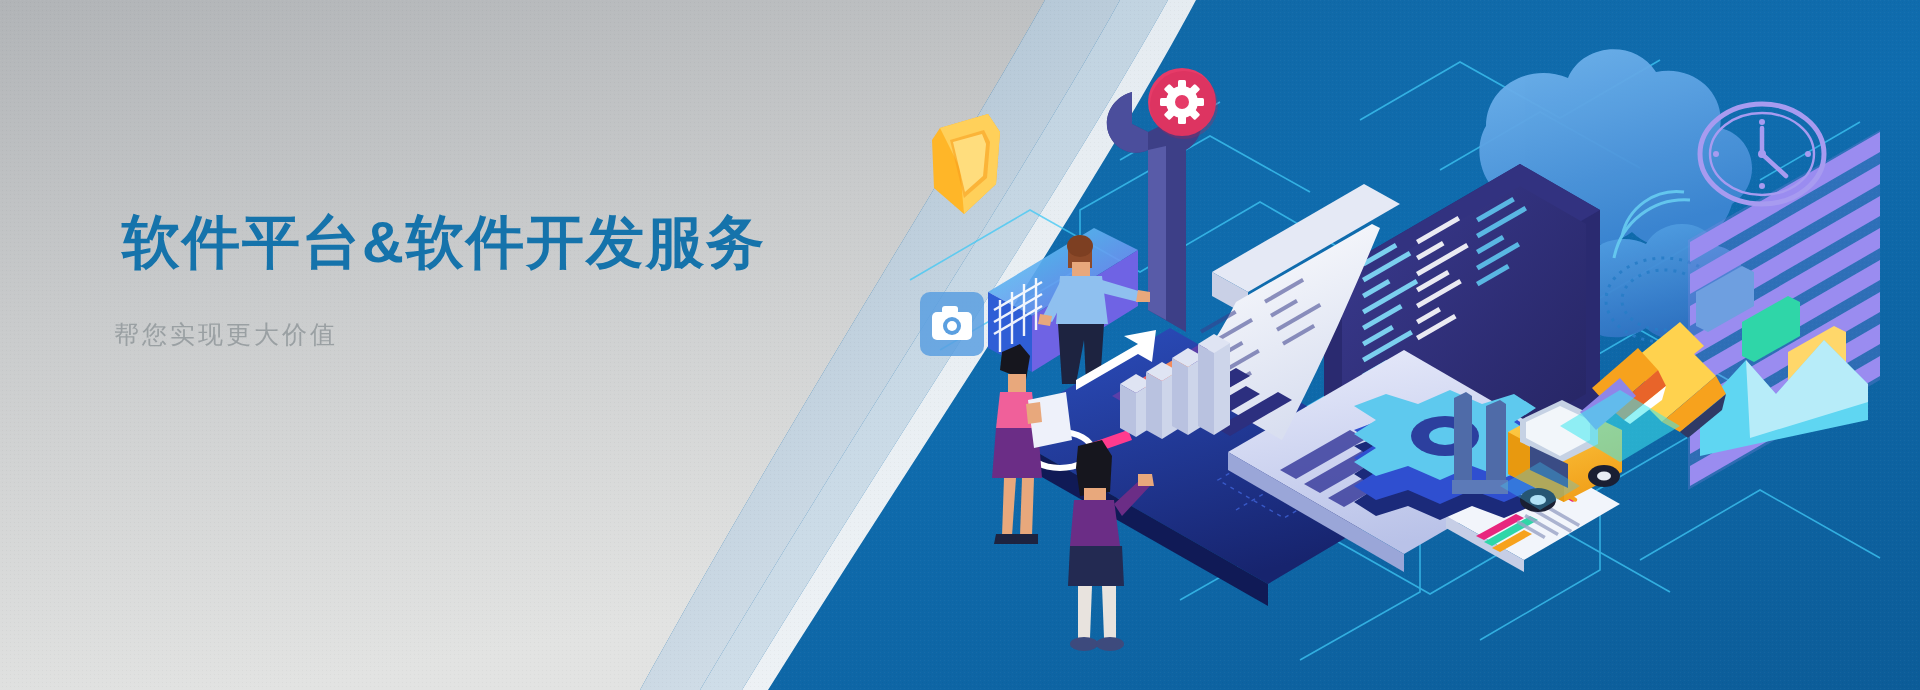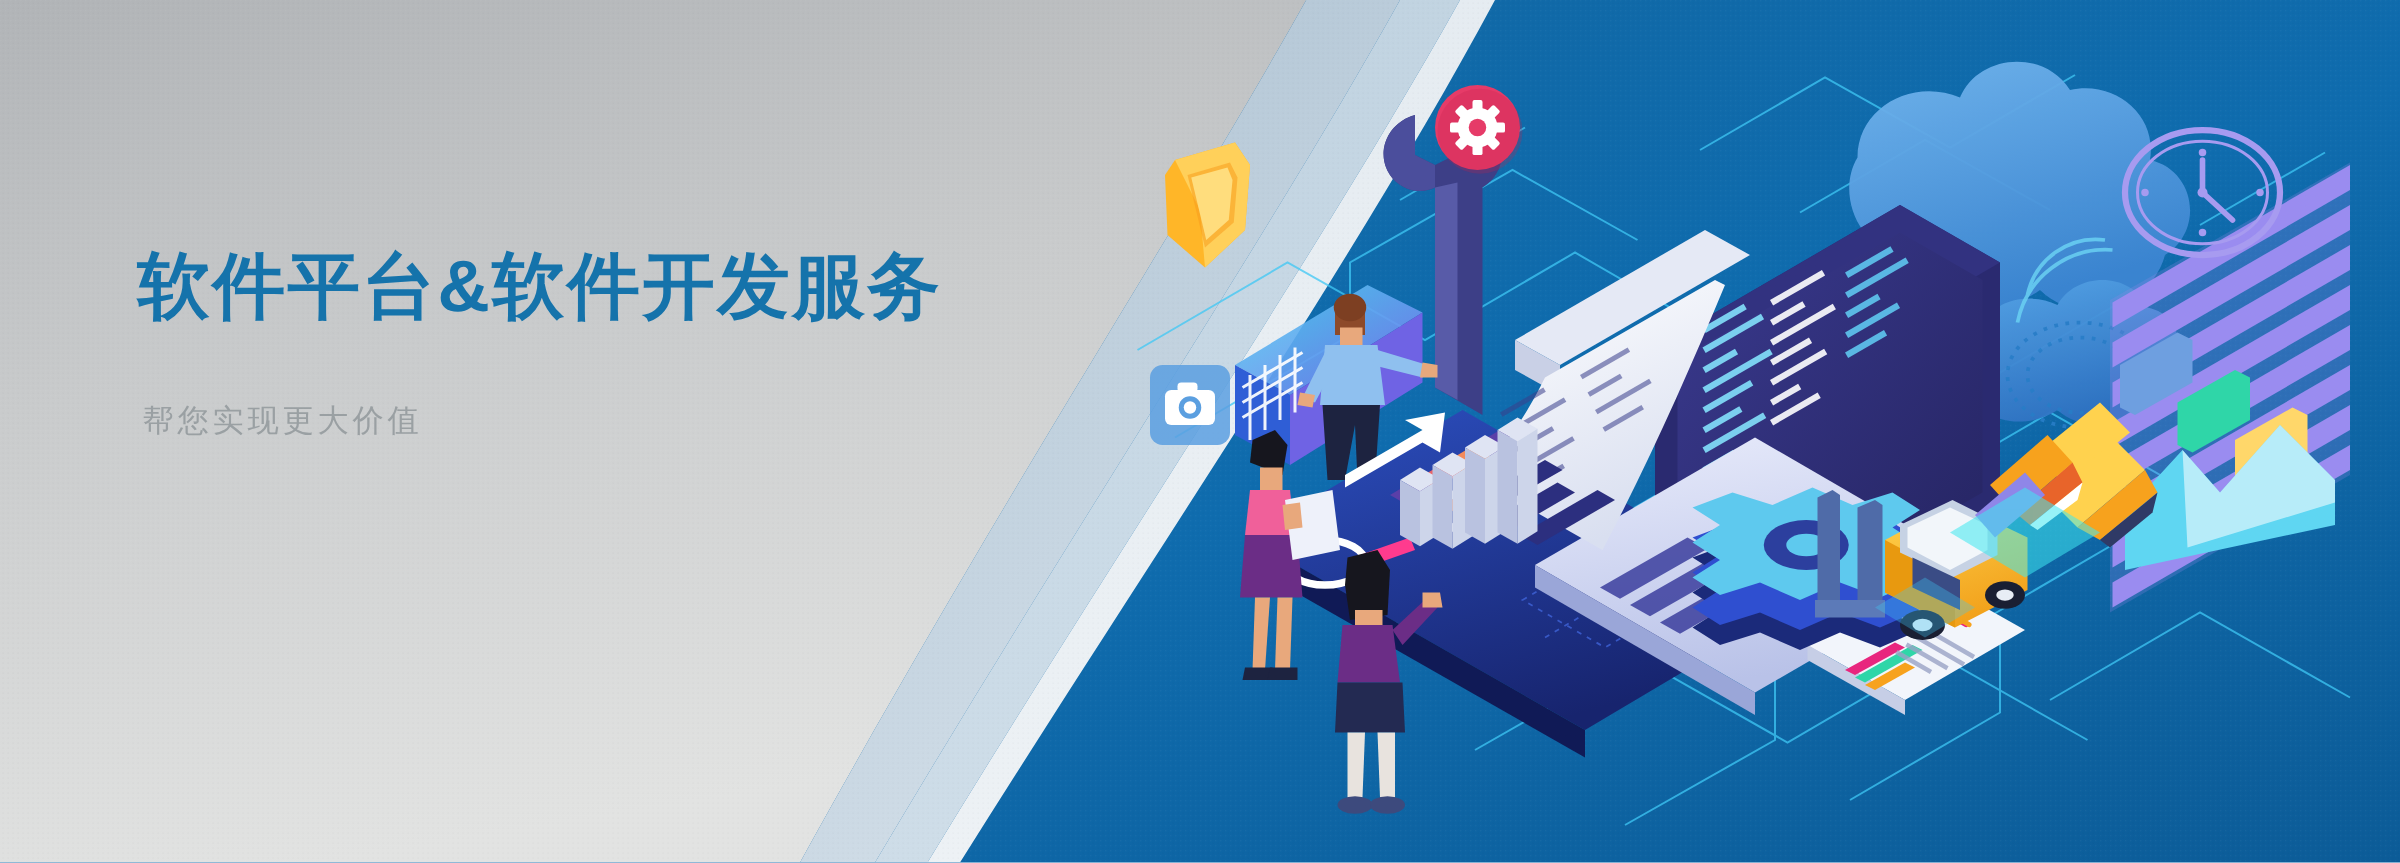--- a/index.html
+++ b/index.html
@@ -16,25 +16,25 @@
   .bg-svg{position:absolute;inset:0;width:1920px;height:690px;display:block;}
 
   
   .copy{position:absolute;left:110px;top:196px;width:760px;z-index:30;}
   .headline{
     font-size:58px;
     line-height:1.18;
     font-weight:700;
     letter-spacing:2px;
     color:#1573ab;
-    margin:0;
+    margin:12px;
     white-space:nowrap;
   }
   .subtitle{
-    margin:56px 0 0 4px;
+    margin:42px 0 0 4px;
     font-size:25px;
     letter-spacing:3px;
     font-weight:400;
     color:#9aa0a3;
     white-space:nowrap;
   }
 
   
   .art{position:absolute;left:880px;top:0;width:1040px;height:690px;z-index:20;}
   .art svg{display:block;width:1040px;height:690px;}

